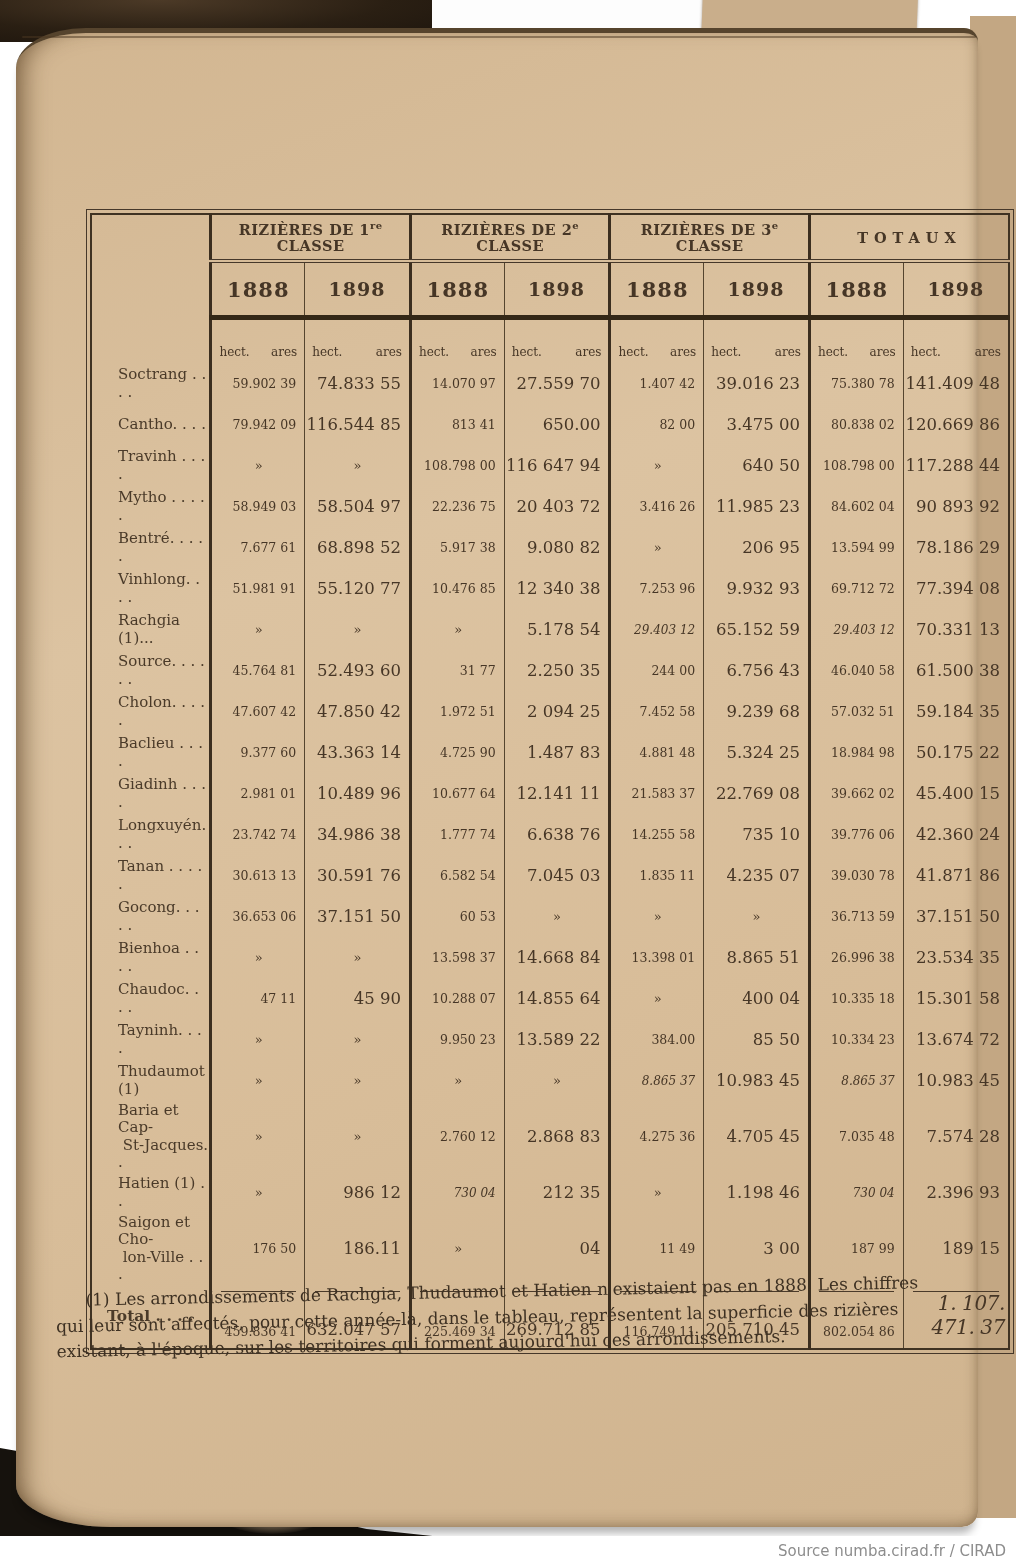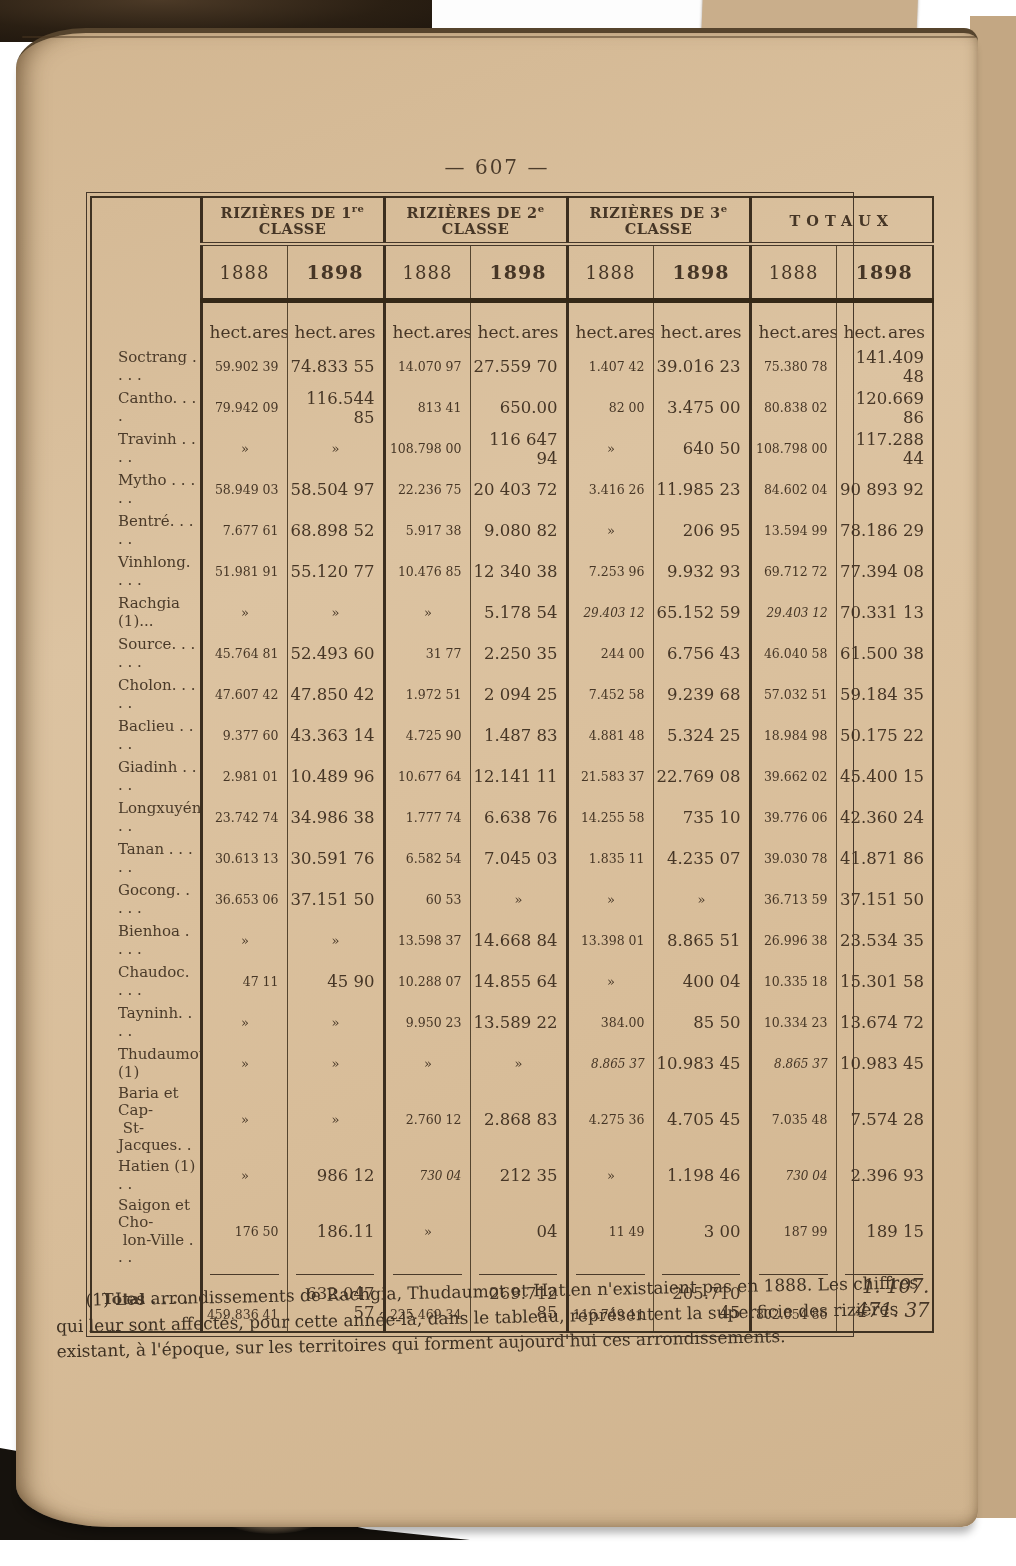--- a/index.html
+++ b/index.html
@@ -34,40 +34,40 @@
     background:rgba(75,56,34,0.5);border-radius:2px;}
 
   .source-bar{position:absolute;left:0;bottom:0;width:1016px;height:30px;background:#ffffff;
     display:flex;align-items:center;justify-content:flex-end;}
   .source-bar span{font-family:"DejaVu Sans",sans-serif;font-size:15px;color:#8d8d8d;padding-right:10px;}
 
   
   .page-number{position:absolute;left:0;top:122px;width:100%;text-align:center;
     font-size:20px;letter-spacing:2px;color:#4c3c2b;}
 
-  .table-wrap{position:absolute;left:70px;top:159px;width:768px;
+  .table-wrap{position:absolute;left:70px;top:176px;width:928px;
     border:1.5px solid #46382a;padding:3px;box-sizing:border-box;}
   table{width:100%;border-collapse:collapse;table-layout:fixed;color:#463626;border:2.5px solid #3f3222;}
   th,td{margin:0;overflow:hidden;}
 
   .s-thin{border-right:1px solid #55452f;}
   .s-thick{border-right:3px solid #3b2e1f;}
 
   th.group{height:42px;font-size:14.5px;font-weight:bold;letter-spacing:.5px;
     border-bottom:4px double #46382a;vertical-align:middle;}
   th.group.totaux{letter-spacing:6px;}
   th.group sup{font-size:10px;}
   th.corner{border-bottom:none;}
 
   th.year{height:50px;vertical-align:middle;border-bottom:5px solid #342817;}
-  th.year.y88{font-size:18px;font-weight:normal;letter-spacing:1px;}
+  th.year.y88{font-size:21px;font-weight:bold;letter-spacing:1px;}
   th.year.y98{font-size:19px;font-weight:bold;letter-spacing:1px;}
 
   th.units{height:38px;font-weight:normal;vertical-align:bottom;padding-bottom:4px;}
-  th.units .u{display:flex;justify-content:space-between;padding:0 6px;font-size:17px;}
+  th.units .u{display:flex;justify-content:space-between;padding:0 6px;font-size:12px;}
 
   td.label{font-size:15px;padding-left:26px;white-space:pre-line;line-height:1.15;
     vertical-align:middle;color:#4a3a29;}
   td.v{text-align:right;padding-right:8px;vertical-align:middle;height:39px;}
   td.v.small{font-size:12.5px;}
   td.v.big{font-size:16.5px;}
   td.v.empty{text-align:center;padding-right:0;font-size:13px;}
   td.v.italic{font-style:italic;font-size:12px;}
   tr.tall td{height:58px;}
 
@@ -87,21 +87,20 @@
 <div id="scan">
 
   <div class="binding-top"></div>
   <div class="white-patch-top"></div>
   <div class="corner-flap"></div>
   <div class="stack-right"></div>
   <div class="cover-bottom-left"></div>
 
   <div class="page">
 
-    <div class="page-number">— 607 —</div>
 
     <div class="table-wrap">
       <table>
         <colgroup>
           <col style="width:110px">
           <col style="width:86px">
             <col style="width:97px">
           <col style="width:86px">
             <col style="width:97px">
           <col style="width:86px">
@@ -425,13 +424,16 @@
             <td class="v small s-thin">802.054 86</td>
             <td class="v big last">1. 107. 471. 37</td>
           </tr>
         </tfoot>
       </table>
     </div>
 
     <div class="footnote">(1) Les arrondissements de Rachgia, Thudaumot et Hatien n'existaient pas en 1888. Les chiffres qui leur sont affectés, pour cette année-là, dans le tableau, représentent la superficie des rizières existant, à l'époque, sur les territoires qui forment aujourd'hui ces arrondissements.</div>
   </div>
 
+  <div class="source-bar">
+    <span>Source numba.cirad.fr / CIRAD</span>
+  </div>
 </div>
 
 </body></html>

